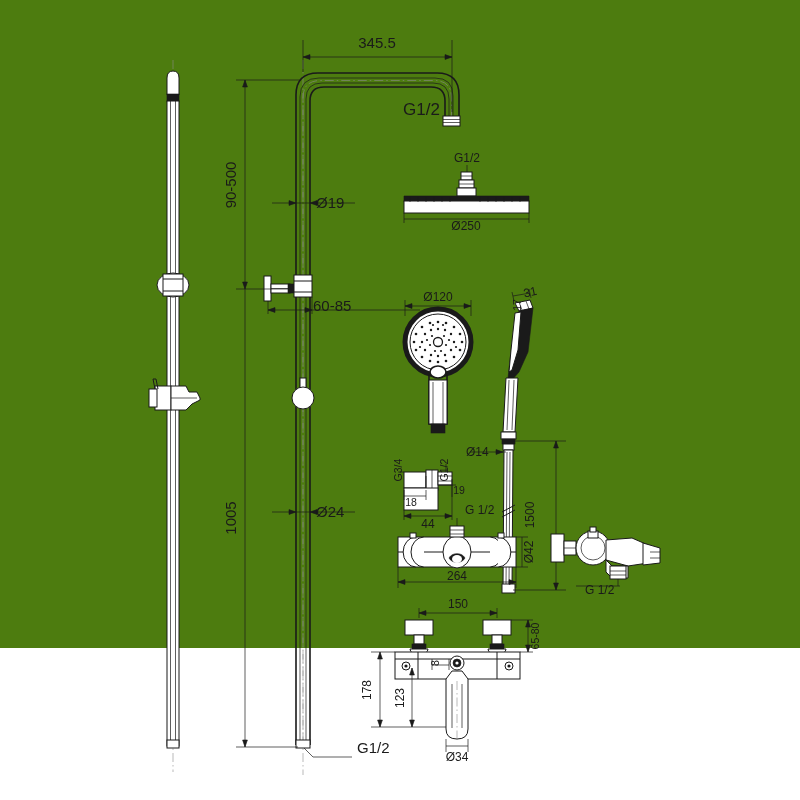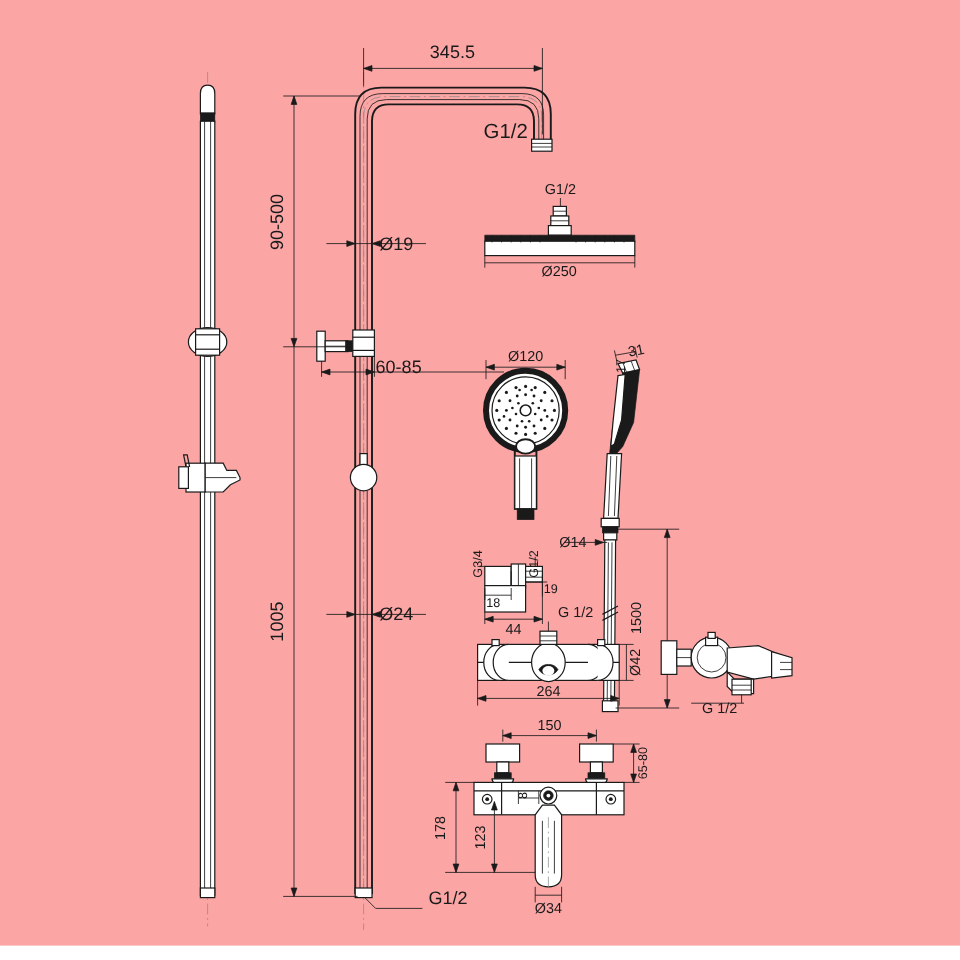--- a/index.html
+++ b/index.html
@@ -10,22 +10,22 @@
   }
   body {
     font-family: "Liberation Sans", sans-serif;
     width: 800px;
     height: 800px;
     overflow: hidden;
   }
   #sheet {
     position: relative;
     width: 800px;
-    height: 788px;
-    background: #fca5a5;
+    height: 648px;
+    background: #4d7c0f;
   }
   svg#drawing {
     position: absolute;
     top: 0; left: 0;
     width: 800px;
     height: 800px;
     display: block;
   }
   .ln   { stroke: #1a1a1a; stroke-width: 1; fill: none; }
   .ln-h { stroke: #1a1a1a; stroke-width: 1.6; fill: none; }

